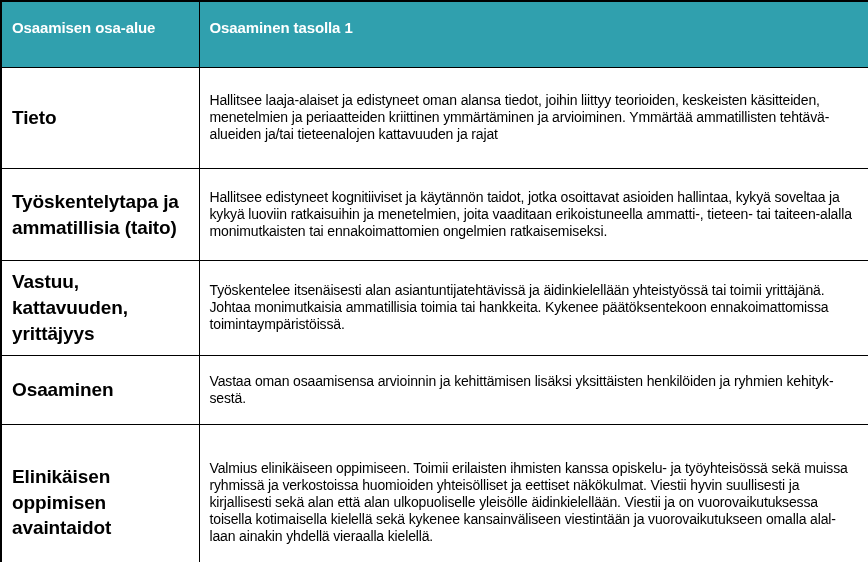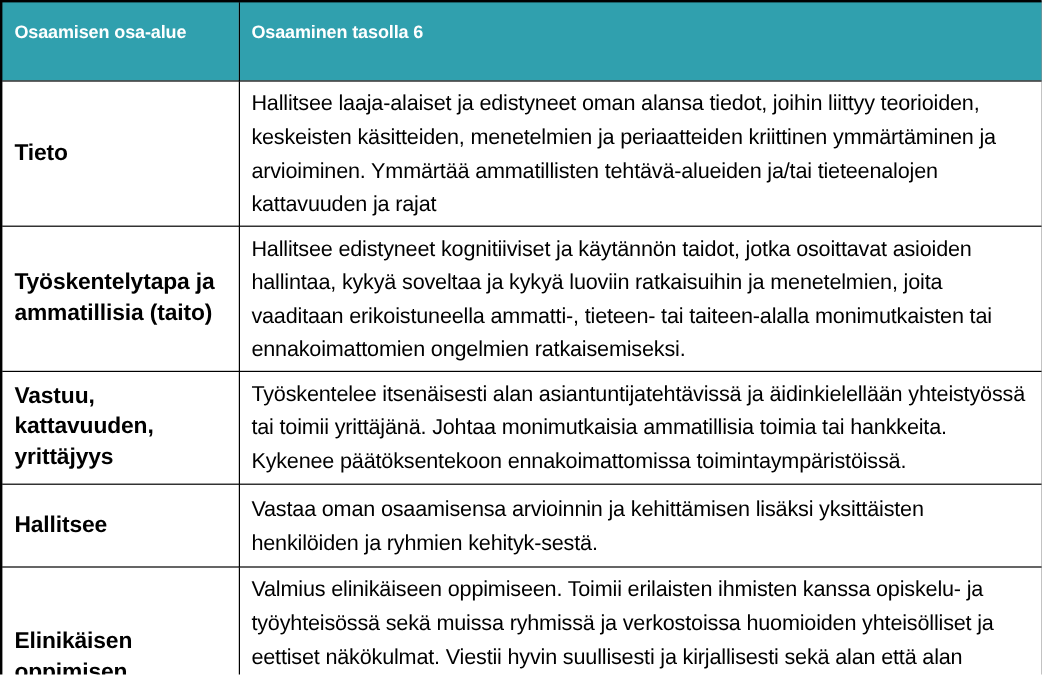--- a/index.html
+++ b/index.html
@@ -46,62 +46,62 @@
     letter-spacing: -0.1px;
   }
   tbody td.label {
     font-size: 19px;
     font-weight: bold;
     padding: 0 14px 0 10px;
     line-height: 1.35;
     letter-spacing: -0.1px;
   }
   tbody td.desc {
-    font-size: 18px;
+    font-size: 14px;
     font-weight: normal;
     padding: 4px 12px 4px 10px;
-    line-height: 28px;
+    line-height: 17px;
     letter-spacing: -0.15px;
   }
   tr.r1 { height: 101px; }
   tr.r2 { height: 92px; }
   tr.r3 { height: 94px; }
   tr.r4 { height: 69px; }
   tr.r5 { height: 156px; }
 </style>
 </head>
 <body>
 
 <div class="page">
   <table class="competence">
     <colgroup>
       <col class="c1">
       <col class="c2">
     </colgroup>
     <thead>
       <tr>
         <th>Osaamisen osa-alue</th>
-        <th>Osaaminen tasolla 6</th>
+        <th>Osaaminen tasolla 1</th>
       </tr>
     </thead>
     <tbody>
       <tr class="r1">
         <td class="label">Tieto</td>
         <td class="desc">Hallitsee laaja-alaiset ja edistyneet oman alansa tiedot, joihin liittyy teorioiden, keskeisten käsitteiden, menetelmien ja periaatteiden kriittinen ymmärtäminen ja arvioiminen. Ymmärtää ammatillisten tehtävä-alueiden ja/tai tieteenalojen kattavuuden ja rajat</td>
       </tr>
       <tr class="r2">
         <td class="label">Työskentelytapa ja ammatillisia (taito)</td>
         <td class="desc">Hallitsee edistyneet kognitiiviset ja käytännön taidot, jotka osoittavat asioiden hallintaa, kykyä soveltaa ja kykyä luoviin ratkaisuihin ja menetelmien, joita vaaditaan erikoistuneella ammatti-, tieteen- tai taiteen-alalla monimutkaisten tai ennakoimattomien ongelmien ratkaisemiseksi.</td>
       </tr>
       <tr class="r3">
         <td class="label">Vastuu, kattavuuden, yrittäjyys</td>
         <td class="desc">Työskentelee itsenäisesti alan asiantuntijatehtävissä ja äidinkielellään yhteistyössä tai toimii yrittäjänä. Johtaa monimutkaisia ammatillisia toimia tai hankkeita. Kykenee päätöksentekoon ennakoimattomissa toimintaympäristöissä.</td>
       </tr>
       <tr class="r4">
-        <td class="label">Hallitsee</td>
+        <td class="label">Osaaminen</td>
         <td class="desc">Vastaa oman osaamisensa arvioinnin ja kehittämisen lisäksi yksittäisten henkilöiden ja ryhmien kehityk-sestä.</td>
       </tr>
       <tr class="r5">
         <td class="label">Elinikäisen oppimisen avaintaidot</td>
         <td class="desc">Valmius elinikäiseen oppimiseen. Toimii erilaisten ihmisten kanssa opiskelu- ja työyhteisössä sekä muissa ryhmissä ja verkostoissa huomioiden yhteisölliset ja eettiset näkökulmat. Viestii hyvin suullisesti ja kirjallisesti sekä alan että alan ulkopuoliselle yleisölle äidinkielellään. Viestii ja on vuorovaikutuksessa toisella kotimaisella kielellä sekä kykenee kansainväliseen viestintään ja vuorovaikutukseen omalla alal-laan ainakin yhdellä vieraalla kielellä.</td>
       </tr>
     </tbody>
   </table>
 </div>
 

